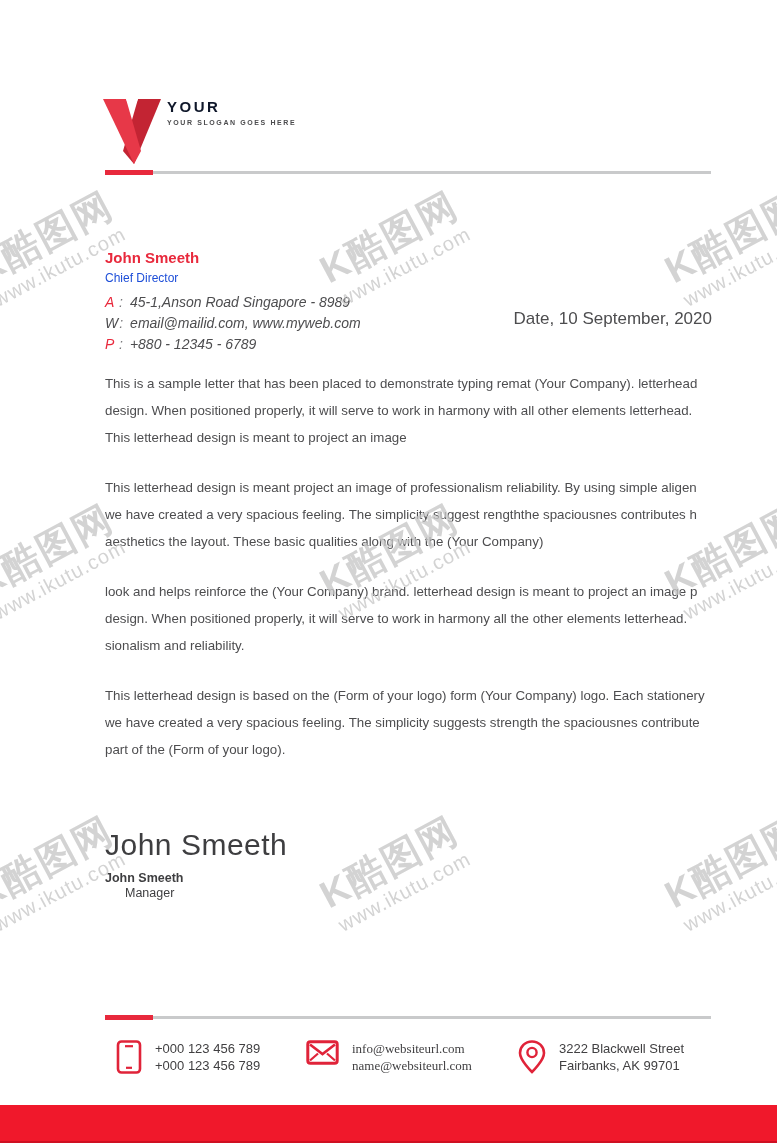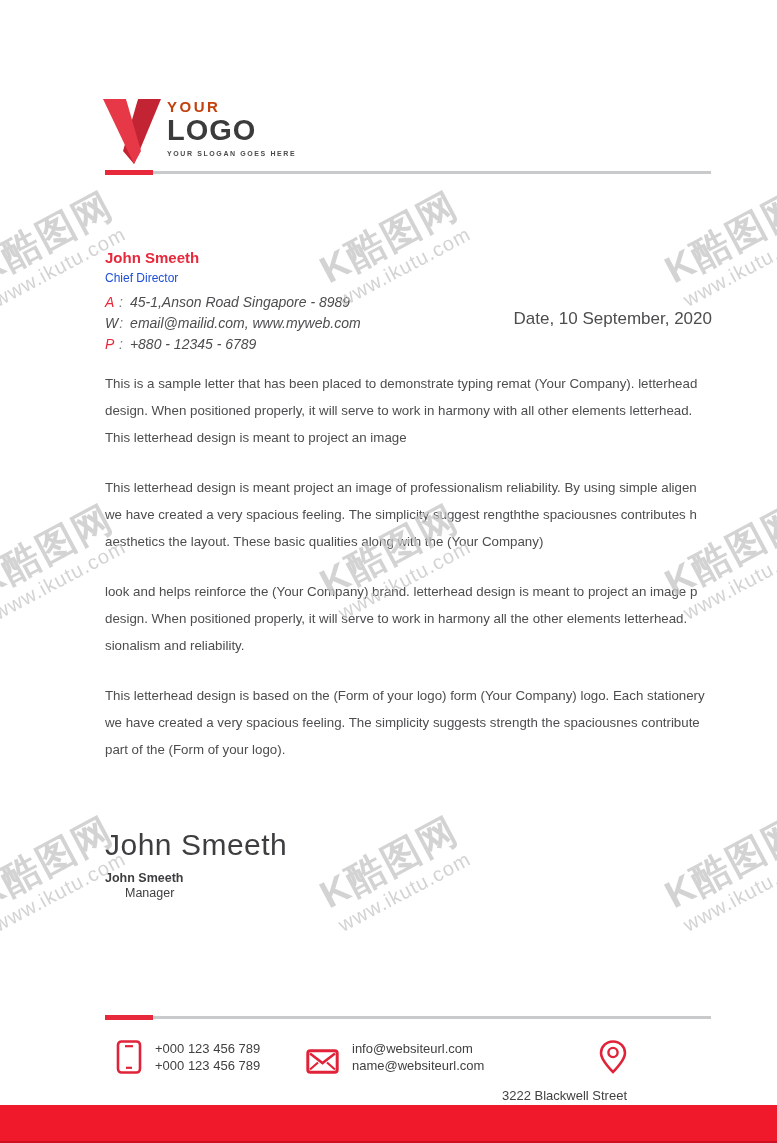--- a/index.html
+++ b/index.html
@@ -13,21 +13,21 @@
     position:absolute; width:230px; text-align:center;
     transform:rotate(-28deg); color:#c7c7c7; opacity:.78;
     pointer-events:none; z-index:6; user-select:none;
   }
   .wm-logo { display:block; font-size:38px; font-weight:bold; letter-spacing:2px; line-height:1; }
   .wm-url  { display:block; font-size:20px; letter-spacing:1px; line-height:1.15; margin-top:3px; }
 
   
   .v-mark { position:absolute; left:103px; top:99px; }
   .logo-text { position:absolute; left:167px; top:99px; }
-  .logo-your   { font-size:15px; font-weight:bold; letter-spacing:2.5px; color:#c2410c; line-height:1; }
+  .logo-your   { font-size:15px; font-weight:bold; letter-spacing:2.5px; color:#0f172a; line-height:1; }
   .logo-logo   { font-size:29px; font-weight:bold; letter-spacing:1px;   color:#3b3b3c; line-height:1; margin-top:2px; }
   .logo-slogan { font-size:7px;  font-weight:bold; letter-spacing:1.6px; color:#4c4c4e; margin-top:5px; }
 
   .divider { position:absolute; left:105px; width:606px; height:3px; background:#c9cacb; }
   .divider .red-seg { position:absolute; left:0; top:-1px; width:48px; height:5px; background:#e8293c; }
   .divider-top    { top:171px; }
   .divider-footer { top:1016px; }
 
   
   .sender { position:absolute; left:105px; top:250px; z-index:2; }
@@ -46,23 +46,23 @@
   .letter-body { position:absolute; left:105px; top:370px; width:611px; z-index:2; }
   .letter-body p { margin:0 0 23px 0; font-size:13.3px; line-height:27px; color:#4d4d4f; }
 
   
   .signature { position:absolute; left:105px; top:828px; z-index:2; }
   .sig-name { font-size:30px; color:#3e3e40; letter-spacing:.5px; line-height:1.1; font-weight:normal; }
   .sig-sub  { margin-top:10px; font-size:12.5px; font-weight:bold; color:#3e3e40; line-height:15px; }
   .sig-role { font-size:12.5px; color:#3e3e40; line-height:15px;margin-left:20px; }
 
   
-  .footer-item { position:absolute; top:1040px; display:flex; align-items:flex-end; gap:13px; z-index:2; }
+  .footer-item { position:absolute; top:1040px; display:flex; align-items:flex-start; gap:13px; z-index:2; }
   .footer-item .txt { font-size:13px; color:#414042; line-height:17px; }
-  .fi-1 { left:116px; } .fi-2 { left:306px; } .fi-3 { left:502px;flex-direction:column; }
+  .fi-1 { left:116px; } .fi-2 { left:306px;font-family:Liberation Serif, serif; } .fi-3 { left:518px; }
   .icon svg { display:block; }
 
   .bottom-bar {
     position:absolute; left:0; top:1105px; width:777px; height:38px;
     background:#f0182b; border-bottom:2px solid #cf1022; box-sizing:border-box; z-index:2;
   }
 </style>
 </head>
 <body>
 
@@ -107,21 +107,20 @@
 
   <div class="v-mark">
     <svg width="58" height="66" viewBox="0 0 58 66">
       <polygon fill="#c32433" points="58,0 35,0 20,52 31,65"></polygon>
       <polygon fill="#e73848" points="0,0 23,0 38,52 31,65"></polygon>
       <polygon fill="#ffffff" points="23,0 35,0 29,13"></polygon>
     </svg>
   </div>
   <div class="logo-text">
     <div class="logo-your">YOUR</div>
-    <div class="logo-logo">LOGO</div>
     <div class="logo-slogan">YOUR SLOGAN GOES HERE</div>
   </div>
 
   <div class="divider divider-top">
     <div class="red-seg"></div>
   </div>
 
   <div class="sender">
     <div class="sender-name">John Smeeth</div>
     <div class="sender-title">Chief Director</div>

